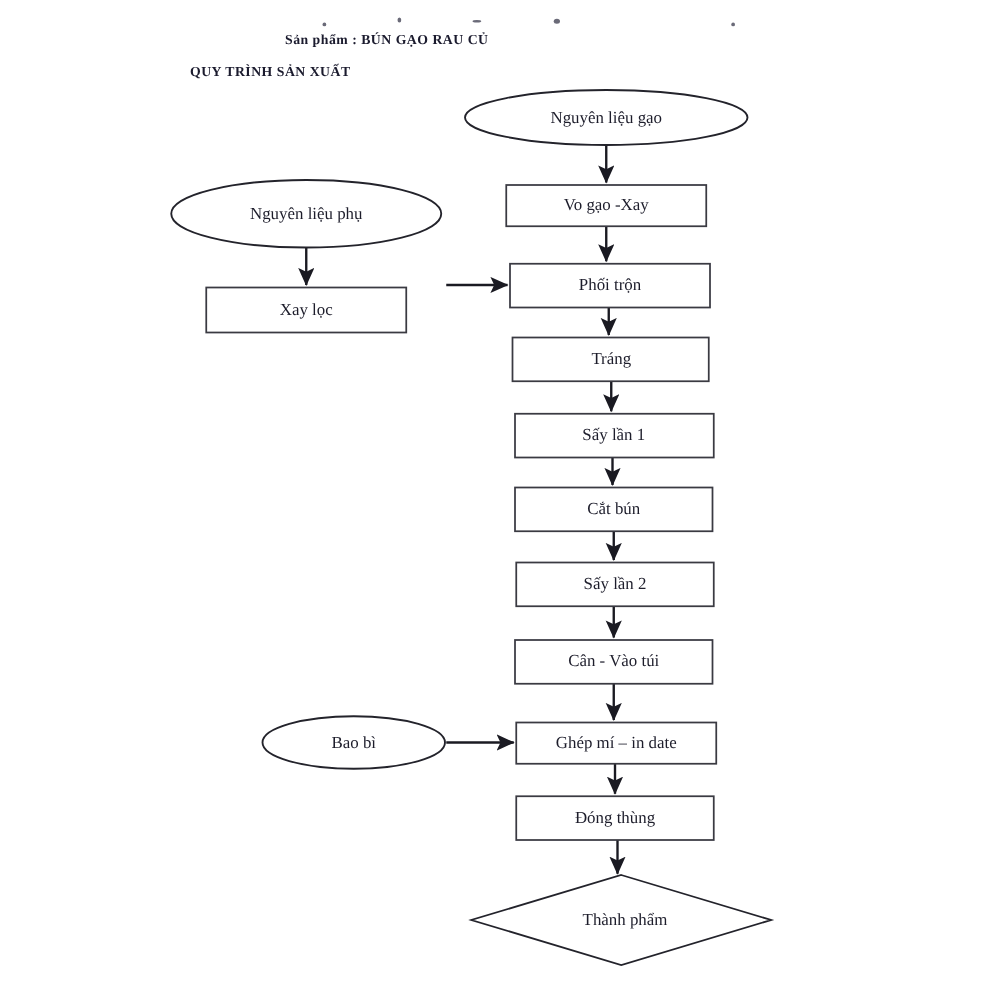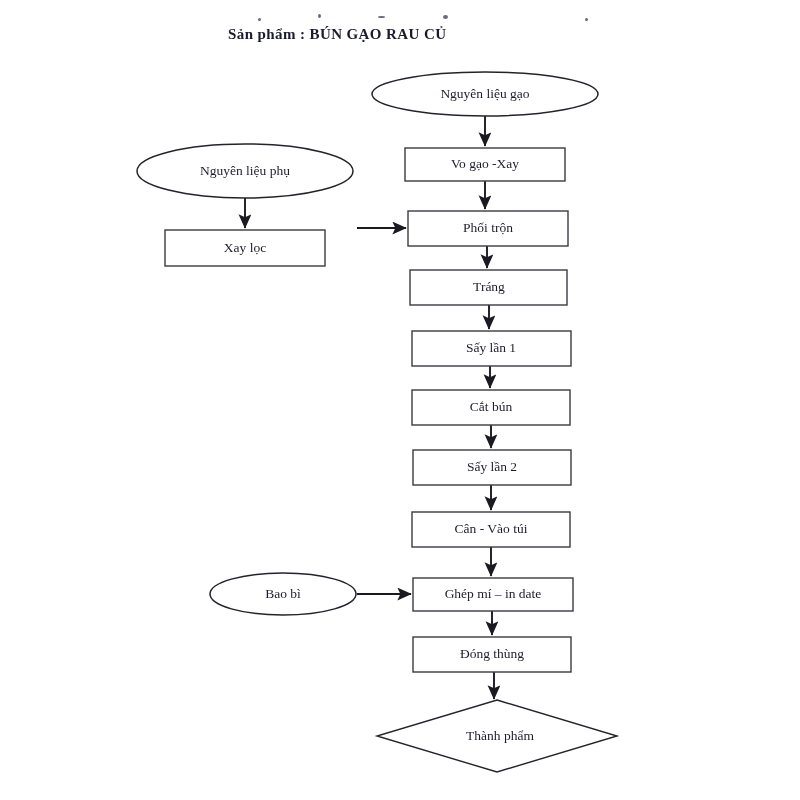--- a/index.html
+++ b/index.html
@@ -23,21 +23,21 @@
   .title-block {
     position: absolute;
     left: 0;
     top: 0;
     width: 800px;
     height: 80px;
   }
   .title-line {
     position: absolute;
     font-weight: bold;
-    font-size: 15px;
+    font-size: 11px;
     color: #1b1b2e;
     letter-spacing: 0.4px;
     white-space: nowrap;
   }
   .title-product {
     left: 228px;
     top: 26px;
   }
   .title-process {
     left: 152px;
@@ -89,20 +89,21 @@
 <div id="page">
 
   <div class="title-block">
     <span class="speck" style="left:258px;top:18px;width:3px;height:3px;"></span>
     <span class="speck" style="left:318px;top:14px;width:3px;height:4px;"></span>
     <span class="speck" style="left:378px;top:16px;width:7px;height:2px;"></span>
     <span class="speck" style="left:443px;top:15px;width:5px;height:4px;"></span>
     <span class="speck" style="left:585px;top:18px;width:3px;height:3px;"></span>
 
     <div class="title-line title-product">Sản phẩm : BÚN GẠO RAU CỦ</div>
+    <div class="title-line title-process">QUY TRÌNH SẢN XUẤT</div>
   </div>
 
   <svg id="flow" viewBox="0 0 800 800">
     <defs>
       <marker id="arrowhead" markerWidth="9" markerHeight="9" refX="7.2" refY="3.4" orient="auto" markerUnits="strokeWidth">
         <path d="M0,0 L7.6,3.4 L0,6.8 L1.6,3.4 Z" fill="#1a1a22"></path>
       </marker>
     </defs>
 
     <g>

